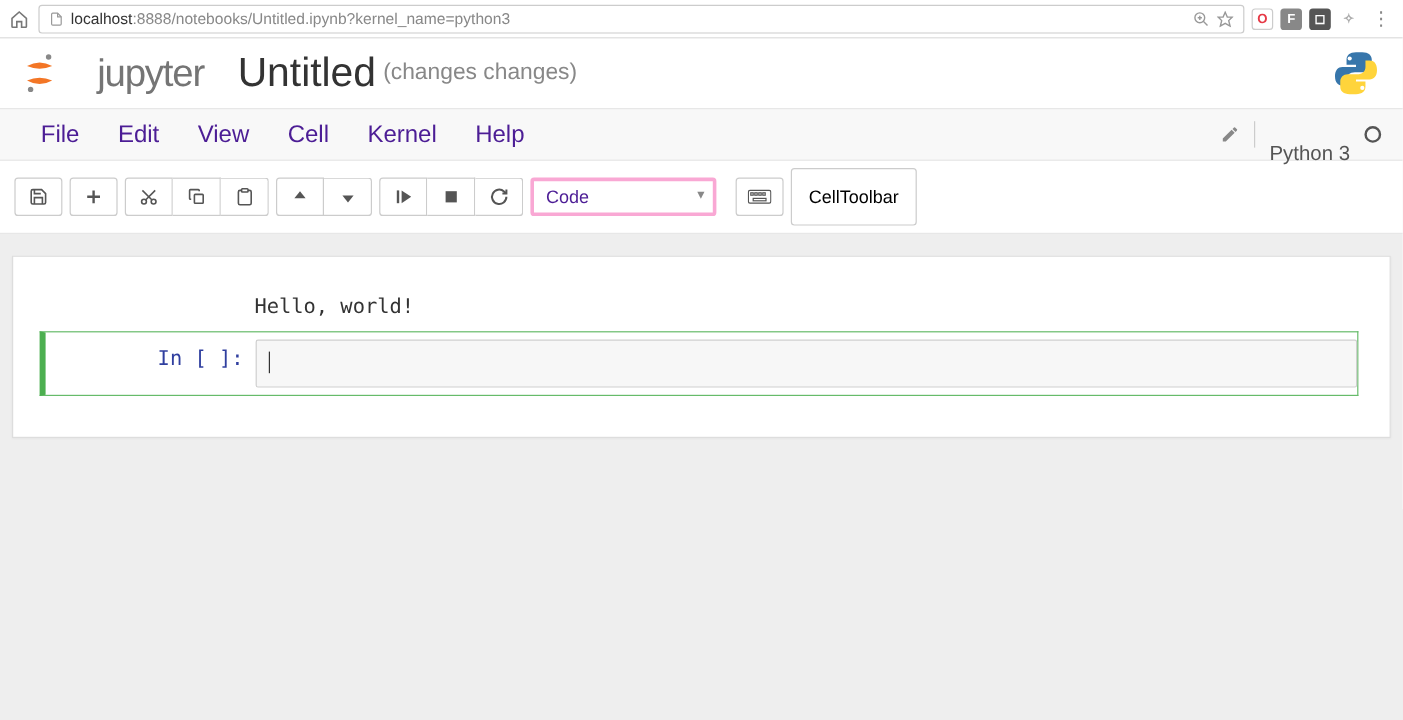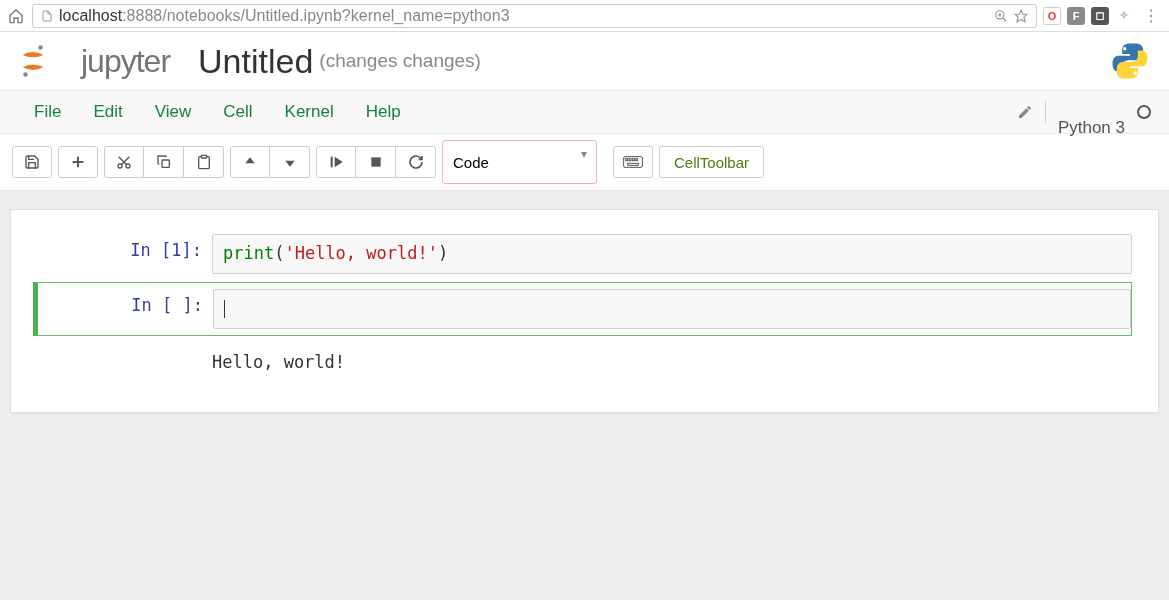--- a/index.html
+++ b/index.html
@@ -1,21 +1,21 @@
 <!DOCTYPE html>
 <html><head>
 <meta charset="utf-8">
 <style>
 * { margin: 0; padding: 0; box-sizing: border-box; }
 body { font-family: "Helvetica Neue", Helvetica, Arial, sans-serif; font-size: 14px; background: #fff; color: #333; width: 1169px; }
 
 
 .browser-bar { display: flex; align-items: center; height: 32px; padding: 0 6px; background: #fff; border-bottom: 1px solid #ddd; gap: 6px; }
 .home-btn { width: 20px; height: 20px; display: flex; align-items: center; justify-content: center; color: #666; }
-.url-bar { flex: 1; height: 24px; border: 1px solid #ccc; border-radius: 3px; display: flex; align-items: center; padding: 0 8px; font-size: 16px; color: #333; }
+.url-bar { flex: 1; height: 24px; border: 1px solid #ccc; border-radius: 3px; display: flex; align-items: center; padding: 0 8px; font-size: 13px; color: #333; }
 .url-bar .page-icon { margin-right: 6px; color: #888; }
 .url-host { color: #333; font-weight: 500; }
 .url-rest { color: #888; }
 .url-actions { margin-left: auto; display: flex; gap: 6px; color: #888; }
 .ext-icons { display: flex; gap: 6px; align-items: center; }
 .ext-icon { width: 18px; height: 18px; border-radius: 3px; display: flex; align-items: center; justify-content: center; font-size: 11px; font-weight: bold; color: #fff; }
 .opera { background: #fff; color: #e63946; border: 1px solid #ccc; }
 .ext-f { background: #888; }
 .ext-o { background: #555; }
 .ext-p { background: #fff; color: #aaa; }
@@ -25,40 +25,40 @@
 .header { display: flex; align-items: center; padding: 8px 18px; }
 .logo-block { display: flex; align-items: center; gap: 6px; }
 .jupyter-logo-svg { width: 30px; height: 36px; }
 .jupyter-text { font-size: 32px; font-weight: 400; color: #757575; letter-spacing: -1px; font-family: Helvetica, Arial, sans-serif; margin-left: 27px; }
 .nb-name { font-size: 34px; color: #333; margin-left: 28px; }
 .save-status { font-size: 19px; color: #888; margin-left: 6px; }
 .kernel-logo { margin-left: auto; }
 
 
 .menubar { display: flex; align-items: center; border-top: 1px solid #e7e7e7; border-bottom: 1px solid #e7e7e7; padding: 0 18px; height: 44px; background: #f8f8f8; }
-.menu-item { padding: 10px 16px; font-size: 17px; color: #15803d; cursor: pointer; }
+.menu-item { padding: 10px 16px; font-size: 20px; color: #4c1d95; cursor: pointer; }
 .menu-right { margin-left: auto; display: flex; align-items: center; gap: 12px; }
 .edit-icon { color: #888; }
 .divider { width: 1px; height: 22px; background: #ccc; }
 .kernel-name { font-size: 17px; color: #555; margin-top: 32px; }
 .kernel-idle { width: 14px; height: 14px; border: 2px solid #555; border-radius: 50%; }
 
 
 .toolbar { display: flex; align-items: center; padding: 6px 12px; gap: 6px; border-bottom: 1px solid #e7e7e7; min-height: 42px; }
 .tb-group { display: flex; }
 .tb-btn { width: 40px; height: 32px; border: 1px solid #ccc; background: #fff; display: flex; align-items: center; justify-content: center; color: #555; cursor: pointer; }
 .tb-group .tb-btn { border-radius: 0; }
 .tb-group .tb-btn:first-child { border-top-left-radius: 3px; border-bottom-left-radius: 3px; }
 .tb-group .tb-btn:last-child { border-top-right-radius: 3px; border-bottom-right-radius: 3px; }
 .tb-group .tb-btn + .tb-btn { border-left: none; }
 .tb-btn.single { border-radius: 3px; }
-.cell-type-select { height: 44px; border: 1px solid #f9a8d4; border-radius: 3px; padding: 0 28px 0 10px; font-size: 15px; color: #000000; background: #fff; appearance: none; position: relative; min-width: 155px; }
+.cell-type-select { height: 32px; border: 3px solid #f9a8d4; border-radius: 3px; padding: 0 28px 0 10px; font-size: 15px; color: #4c1d95; background: #fff; appearance: none; position: relative; min-width: 155px; }
 .select-wrap { position: relative; }
 .select-wrap::after { content: "▾"; position: absolute; right: 10px; top: 7px; color: #888; pointer-events: none; font-size: 12px; }
-.celltoolbar-btn { height: 32px; padding: 0 14px; border: 1px solid #ccc; border-radius: 3px; background: #fff; font-size: 15px; color: #4d7c0f; }
+.celltoolbar-btn { height: 48px; padding: 0 14px; border: 1px solid #ccc; border-radius: 3px; background: #fff; font-size: 15px; color: #000000; }
 
 
 .notebook-bg { background: #eee; padding: 18px 6px; min-height: 410px; }
 .notebook { background: #fff; border: 1px solid #ddd; box-shadow: 0 1px 2px rgba(0,0,0,0.05); margin: 0 4px; padding: 16px 10px 30px 10px; }
 
 .cell { display: flex; margin: 4px 16px; padding: 4px 0; }
 .cell.selected { border: 1px solid #66bb6a; border-left: 5px solid #4caf50; margin-left: 12px; padding: 6px 0; }
 .prompt { width: 175px; text-align: right; padding: 6px 10px 0 0; font-family: monospace; font-size: 17px; color: #303f9f; flex-shrink: 0; }
 .prompt-output { color: #303f9f; visibility: hidden; }
 .input-area { flex: 1; }
@@ -239,33 +239,27 @@
         <rect x="7" y="11" width="16" height="3"></rect>
       </svg>
   </div>
   <button class="celltoolbar-btn">CellToolbar</button>
 </div>
 
 <div class="notebook-bg">
   <div class="notebook">
 
     <div class="cell">
-      <div class="prompt">In [1]:</div>
+      <div class="prompt prompt-output">Out</div>
       <div class="input-area">
-        <div class="code-box"><span class="kw-builtin">print</span><span>(</span><span class="str">'Hello, world!'</span><span>)</span></div>
+        <div class="output-text">Hello, world!</div>
       </div>
     </div>
+
     <div class="cell selected">
       <div class="prompt">In [ ]:</div>
       <div class="input-area">
         <div class="code-box active"><span class="cursor"></span></div>
       </div>
     </div>
 
-    <div class="cell">
-      <div class="prompt prompt-output">Out</div>
-      <div class="input-area">
-        <div class="output-text">Hello, world!</div>
-      </div>
-    </div>
-
   </div>
 </div>
 
 </body></html>

